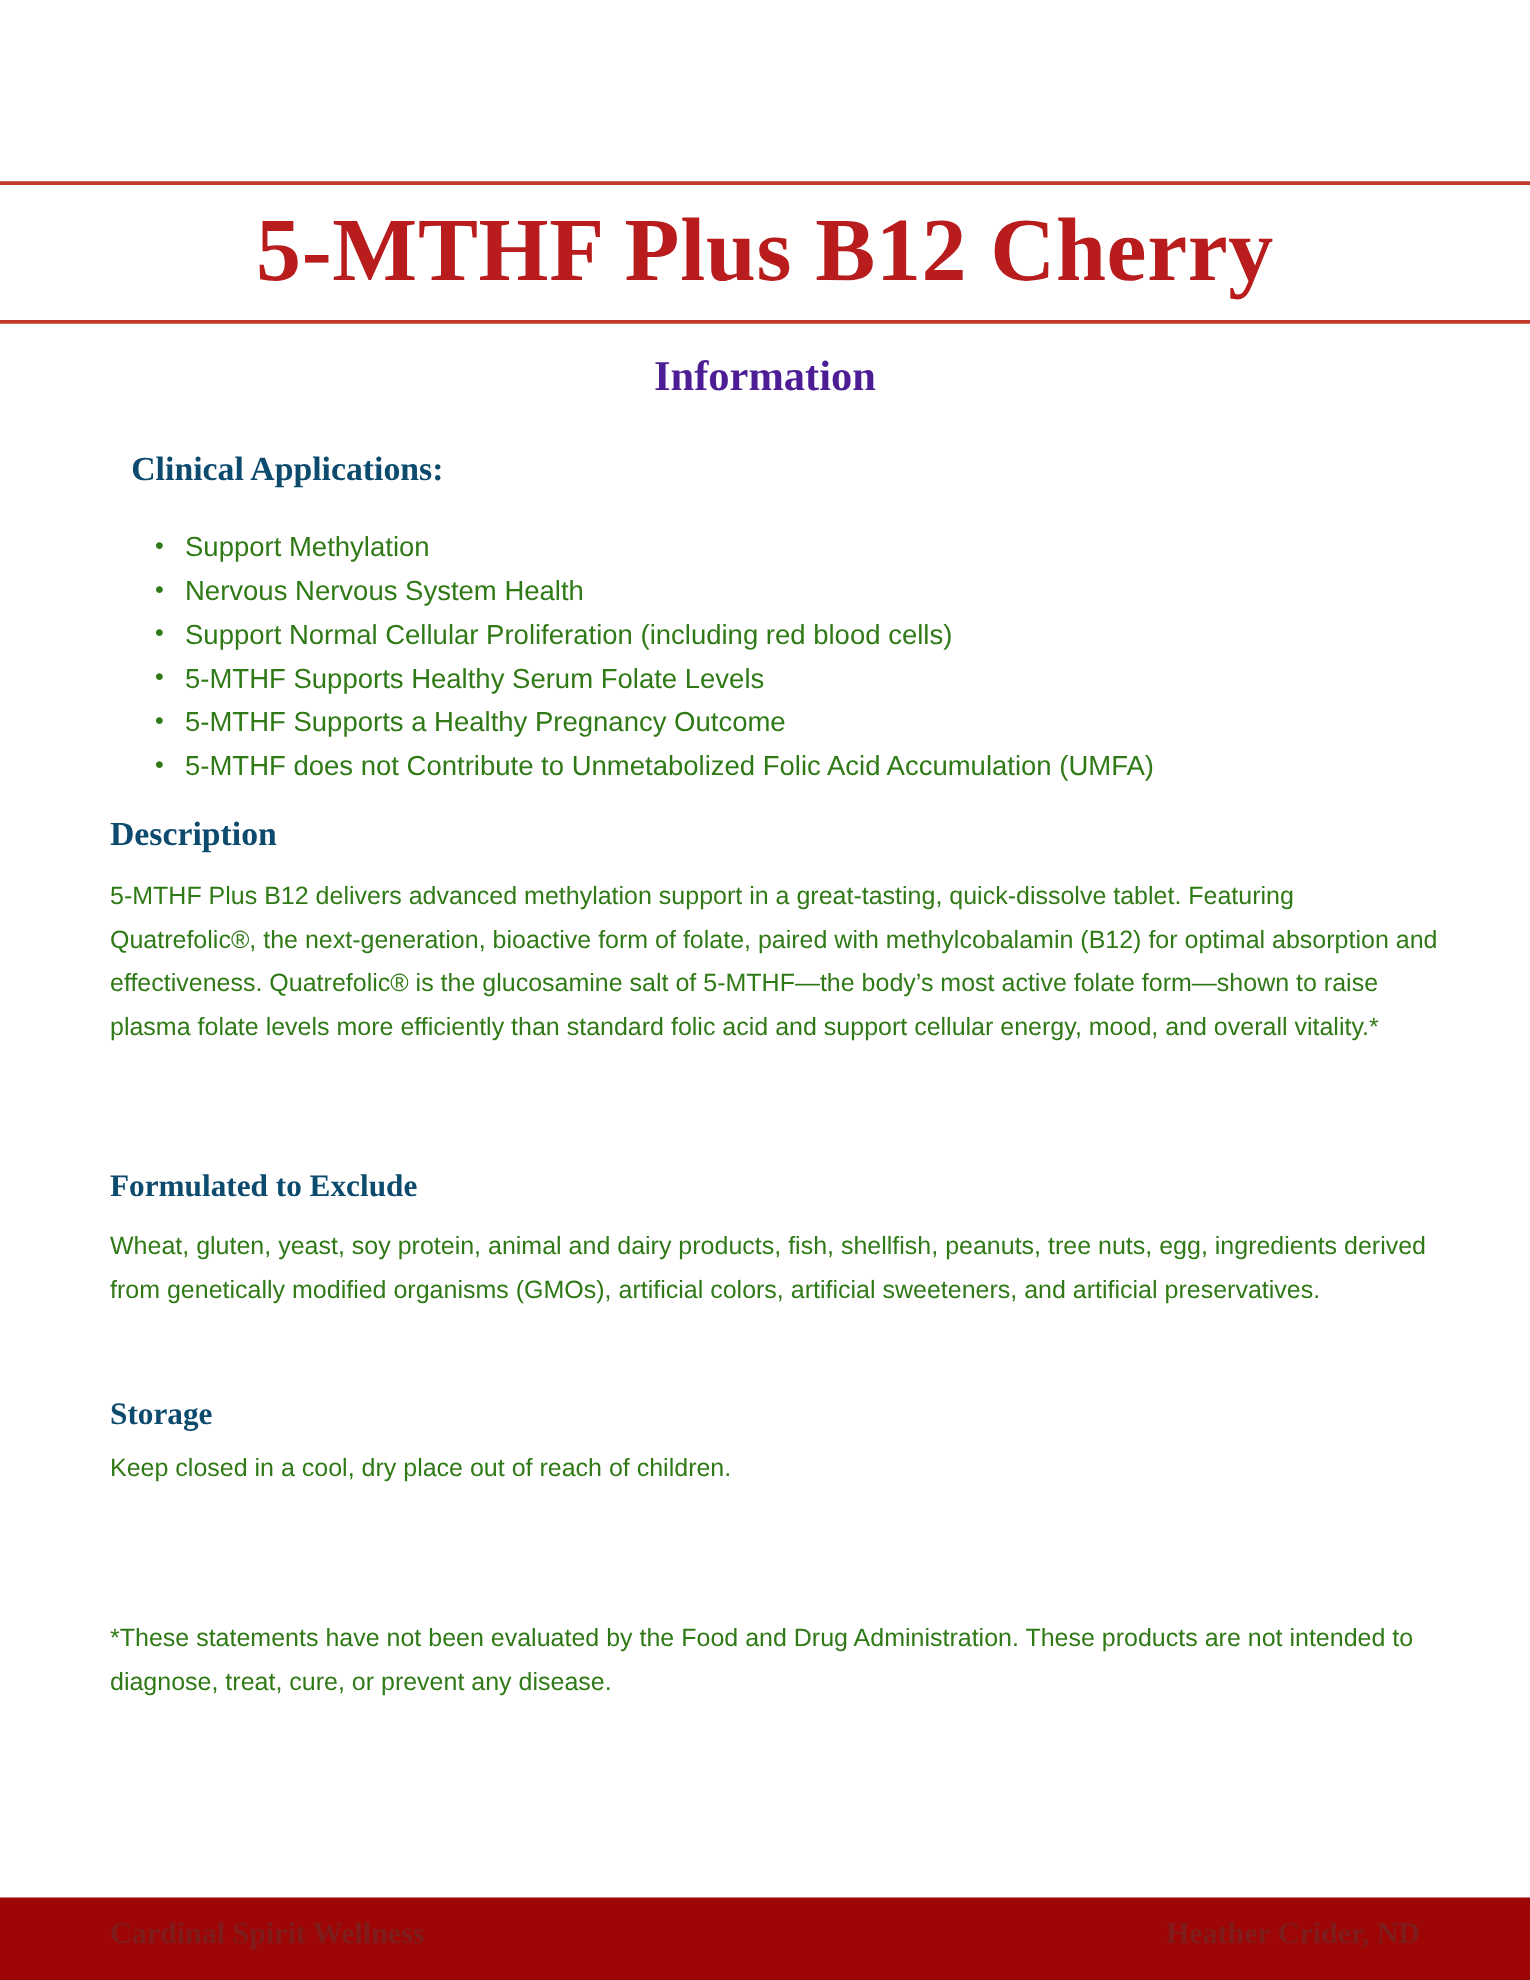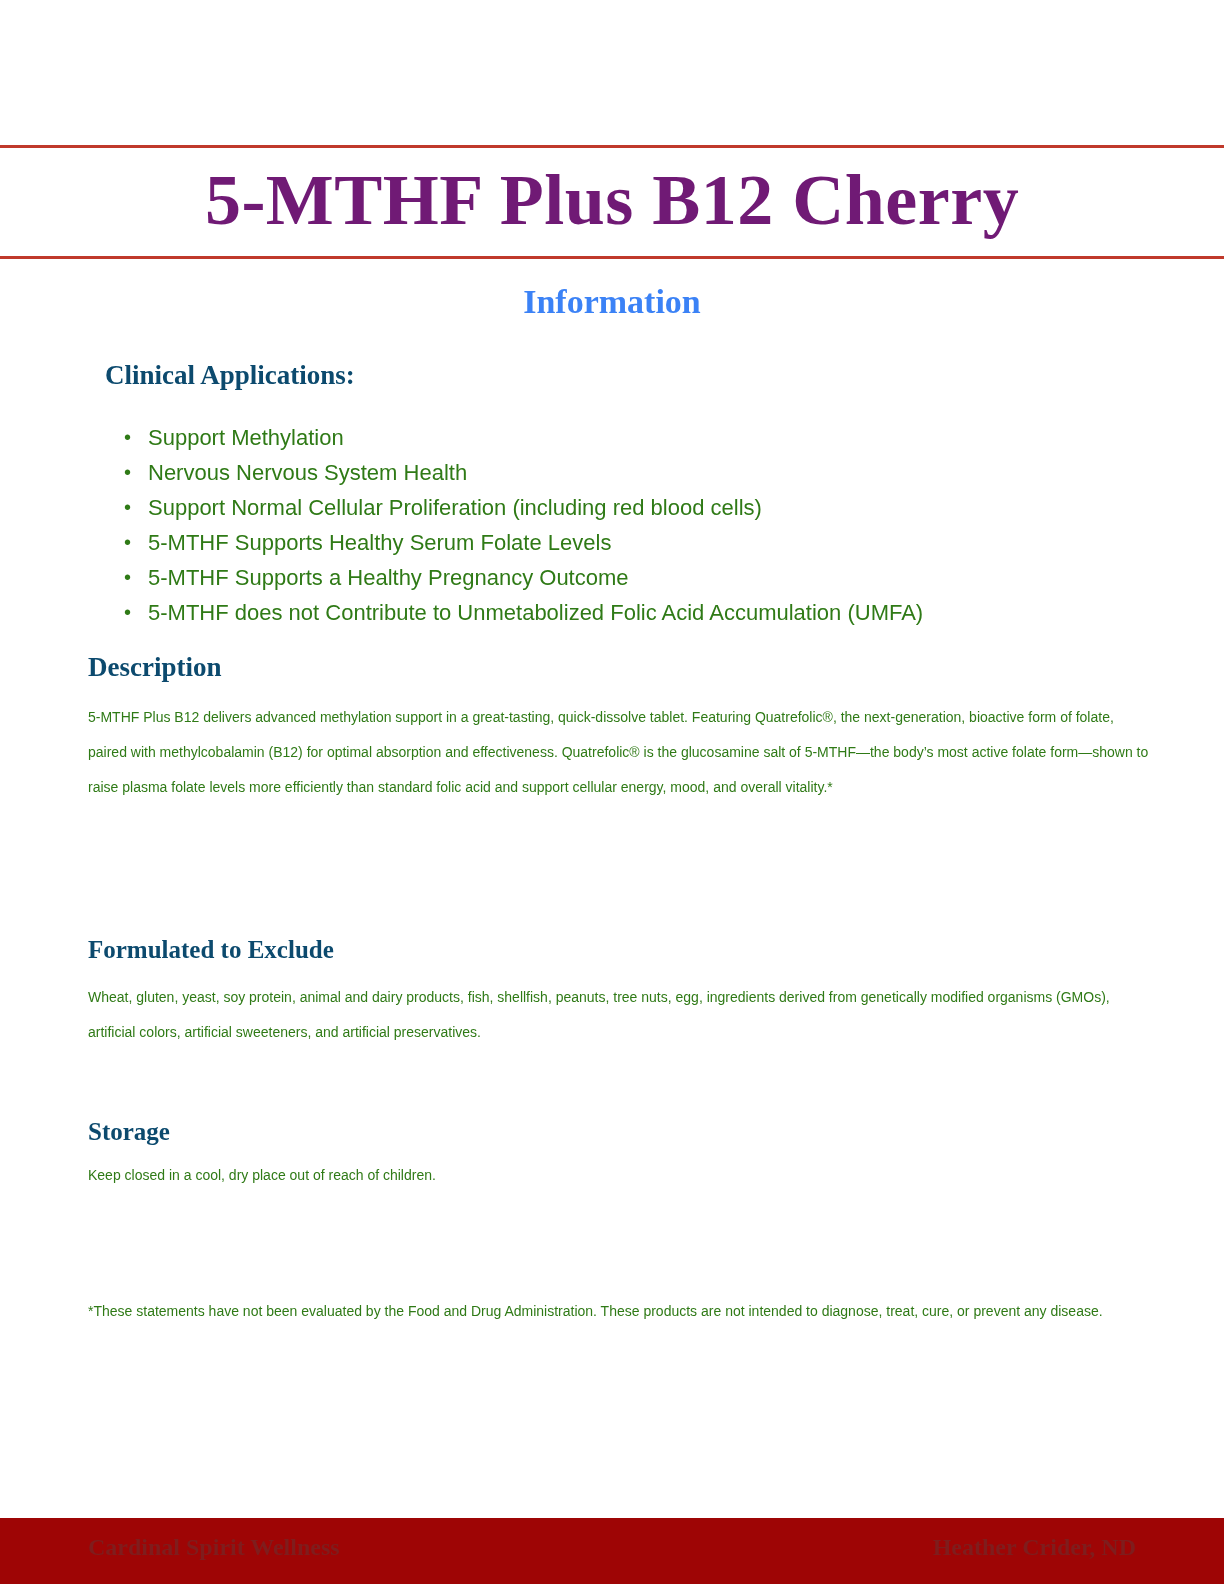--- a/index.html
+++ b/index.html
@@ -32,36 +32,36 @@
   .product-title {
     position: absolute;
     top: 152px;
     left: 0;
     width: 1224px;
     text-align: center;
     font-family: "Liberation Serif", "DejaVu Serif", serif;
     font-size: 72px;
     line-height: 96px;
     font-weight: 700;
-    color: #701a75;
+    color: #b91c1c;
     letter-spacing: 0.5px;
     white-space: nowrap;
   }
 
   .doc-subtitle {
     position: absolute;
     top: 281px;
     left: 0;
     width: 1224px;
     text-align: center;
     font-family: "Liberation Serif", "DejaVu Serif", serif;
     font-size: 34px;
     line-height: 42px;
     font-weight: 700;
-    color: #3b82f6;
+    color: #4c1d95;
   }
 
   
   .sec-heading {
     position: absolute;
     font-family: "Liberation Serif", "DejaVu Serif", serif;
     font-weight: 700;
     color: #0c4a6e;
     white-space: nowrap;
   }
@@ -90,21 +90,21 @@
     font-size: 25px;
     line-height: 32px;
   }
 
   
   .body-text {
     position: absolute;
     font-family: "Liberation Sans Narrow", "Liberation Sans", "DejaVu Sans", sans-serif;
     font-stretch: condensed;
     color: #2f7a16;
-    font-size: 14px;
+    font-size: 20px;
     line-height: 35px;
     font-weight: 400;
   }
 
   
   .bullet-list {
     position: absolute;
     top: 404px;
     left: 106px;
     width: 1020px;

